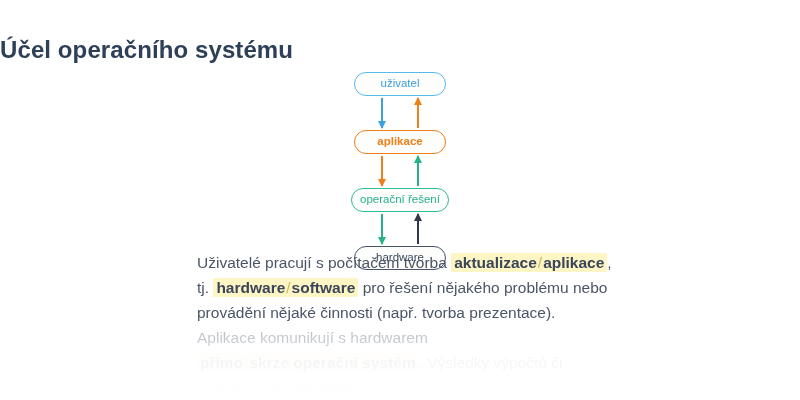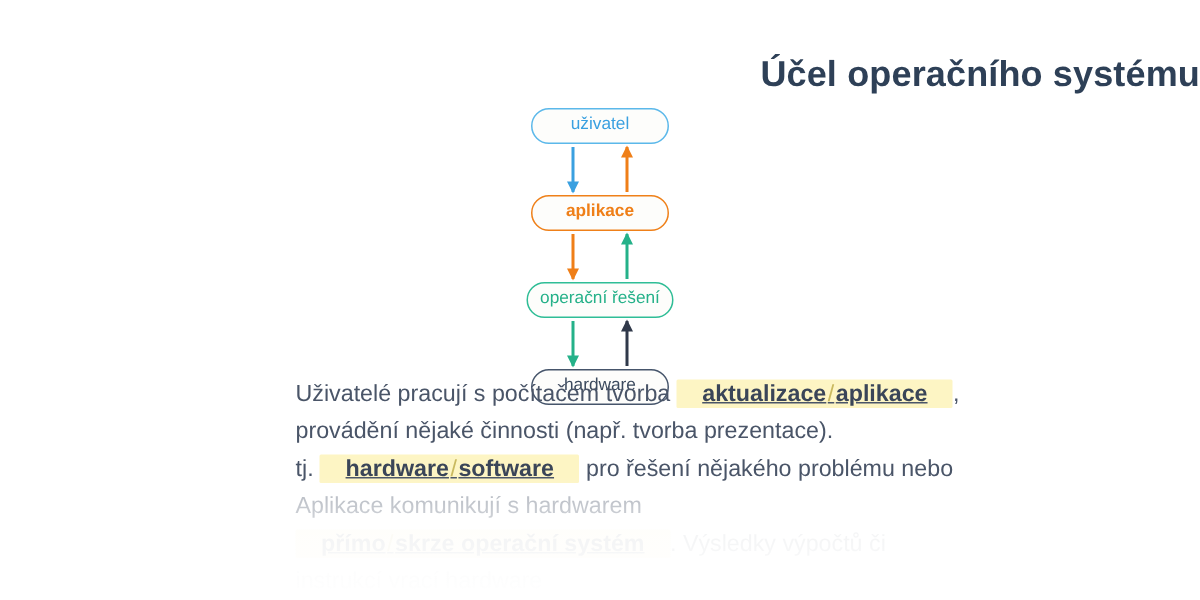--- a/index.html
+++ b/index.html
@@ -20,21 +20,21 @@
     inset: 0;
     background: #ffffff;
   }
 
   
   .title {
     position: absolute;
     top: 36px;
     left: 0;
     width: 800px;
-    text-align: right;
+    text-align: left;
     font-size: 24px;
     font-weight: bold;
     color: #2e4057;
     letter-spacing: 0.1px;
   }
 
   
   .diagram {
     position: absolute;
     top: 72px;
@@ -112,22 +112,21 @@
     left: 197px;
     width: 412px;
     font-size: 15.5px;
     line-height: 25px;
     color: #4a5568;
   }
   .body-text .line { white-space: nowrap; }
   .hl-pair {
     background: #fdf5c4;
     border-radius: 1px;
-    padding: 1px 17px;
-    text-decoration: underline;
+    padding: 1px 3px;
   }
   .hl-pair b { font-weight: bold; color: #3a4558; }
   .sep { color: #c9b95f; font-weight: normal; padding: 0 1px; }
 
   .fade-1 { opacity: 0.45; }
   .fade-2 { opacity: 0.13; }
   .fade-3 { opacity: 0.045; }
 
   .fade-mask {
     position: absolute;
@@ -198,26 +197,26 @@
     </div>
 
   </div>
 
   <div class="body-text">
 
     <div class="line">
       <span>Uživatelé pracují s počítačem tvorba </span><span class="hl-pair"><b>aktualizace</b><span class="sep">/</span><b>aplikace</b></span><span>,</span>
     </div>
 
-    <div class="line">provádění nějaké činnosti (např. tvorba prezentace).</div>
-
     <div class="line">
       <span>tj. </span><span class="hl-pair"><b>hardware</b><span class="sep">/</span><b>software</b></span><span> pro řešení nějakého problému nebo</span>
     </div>
 
+    <div class="line">provádění nějaké činnosti (např. tvorba prezentace).</div>
+
     <div class="line fade-1">Aplikace komunikují s hardwarem</div>
 
     <div class="line fade-2">
       <span class="hl-pair"><b>přímo</b><span class="sep">/</span><b>skrze operační systém</b></span><span>. Výsledky výpočtů či</span>
     </div>
 
     <div class="line fade-3">instrukcí vrací hardware</div>
 
   </div>
 

